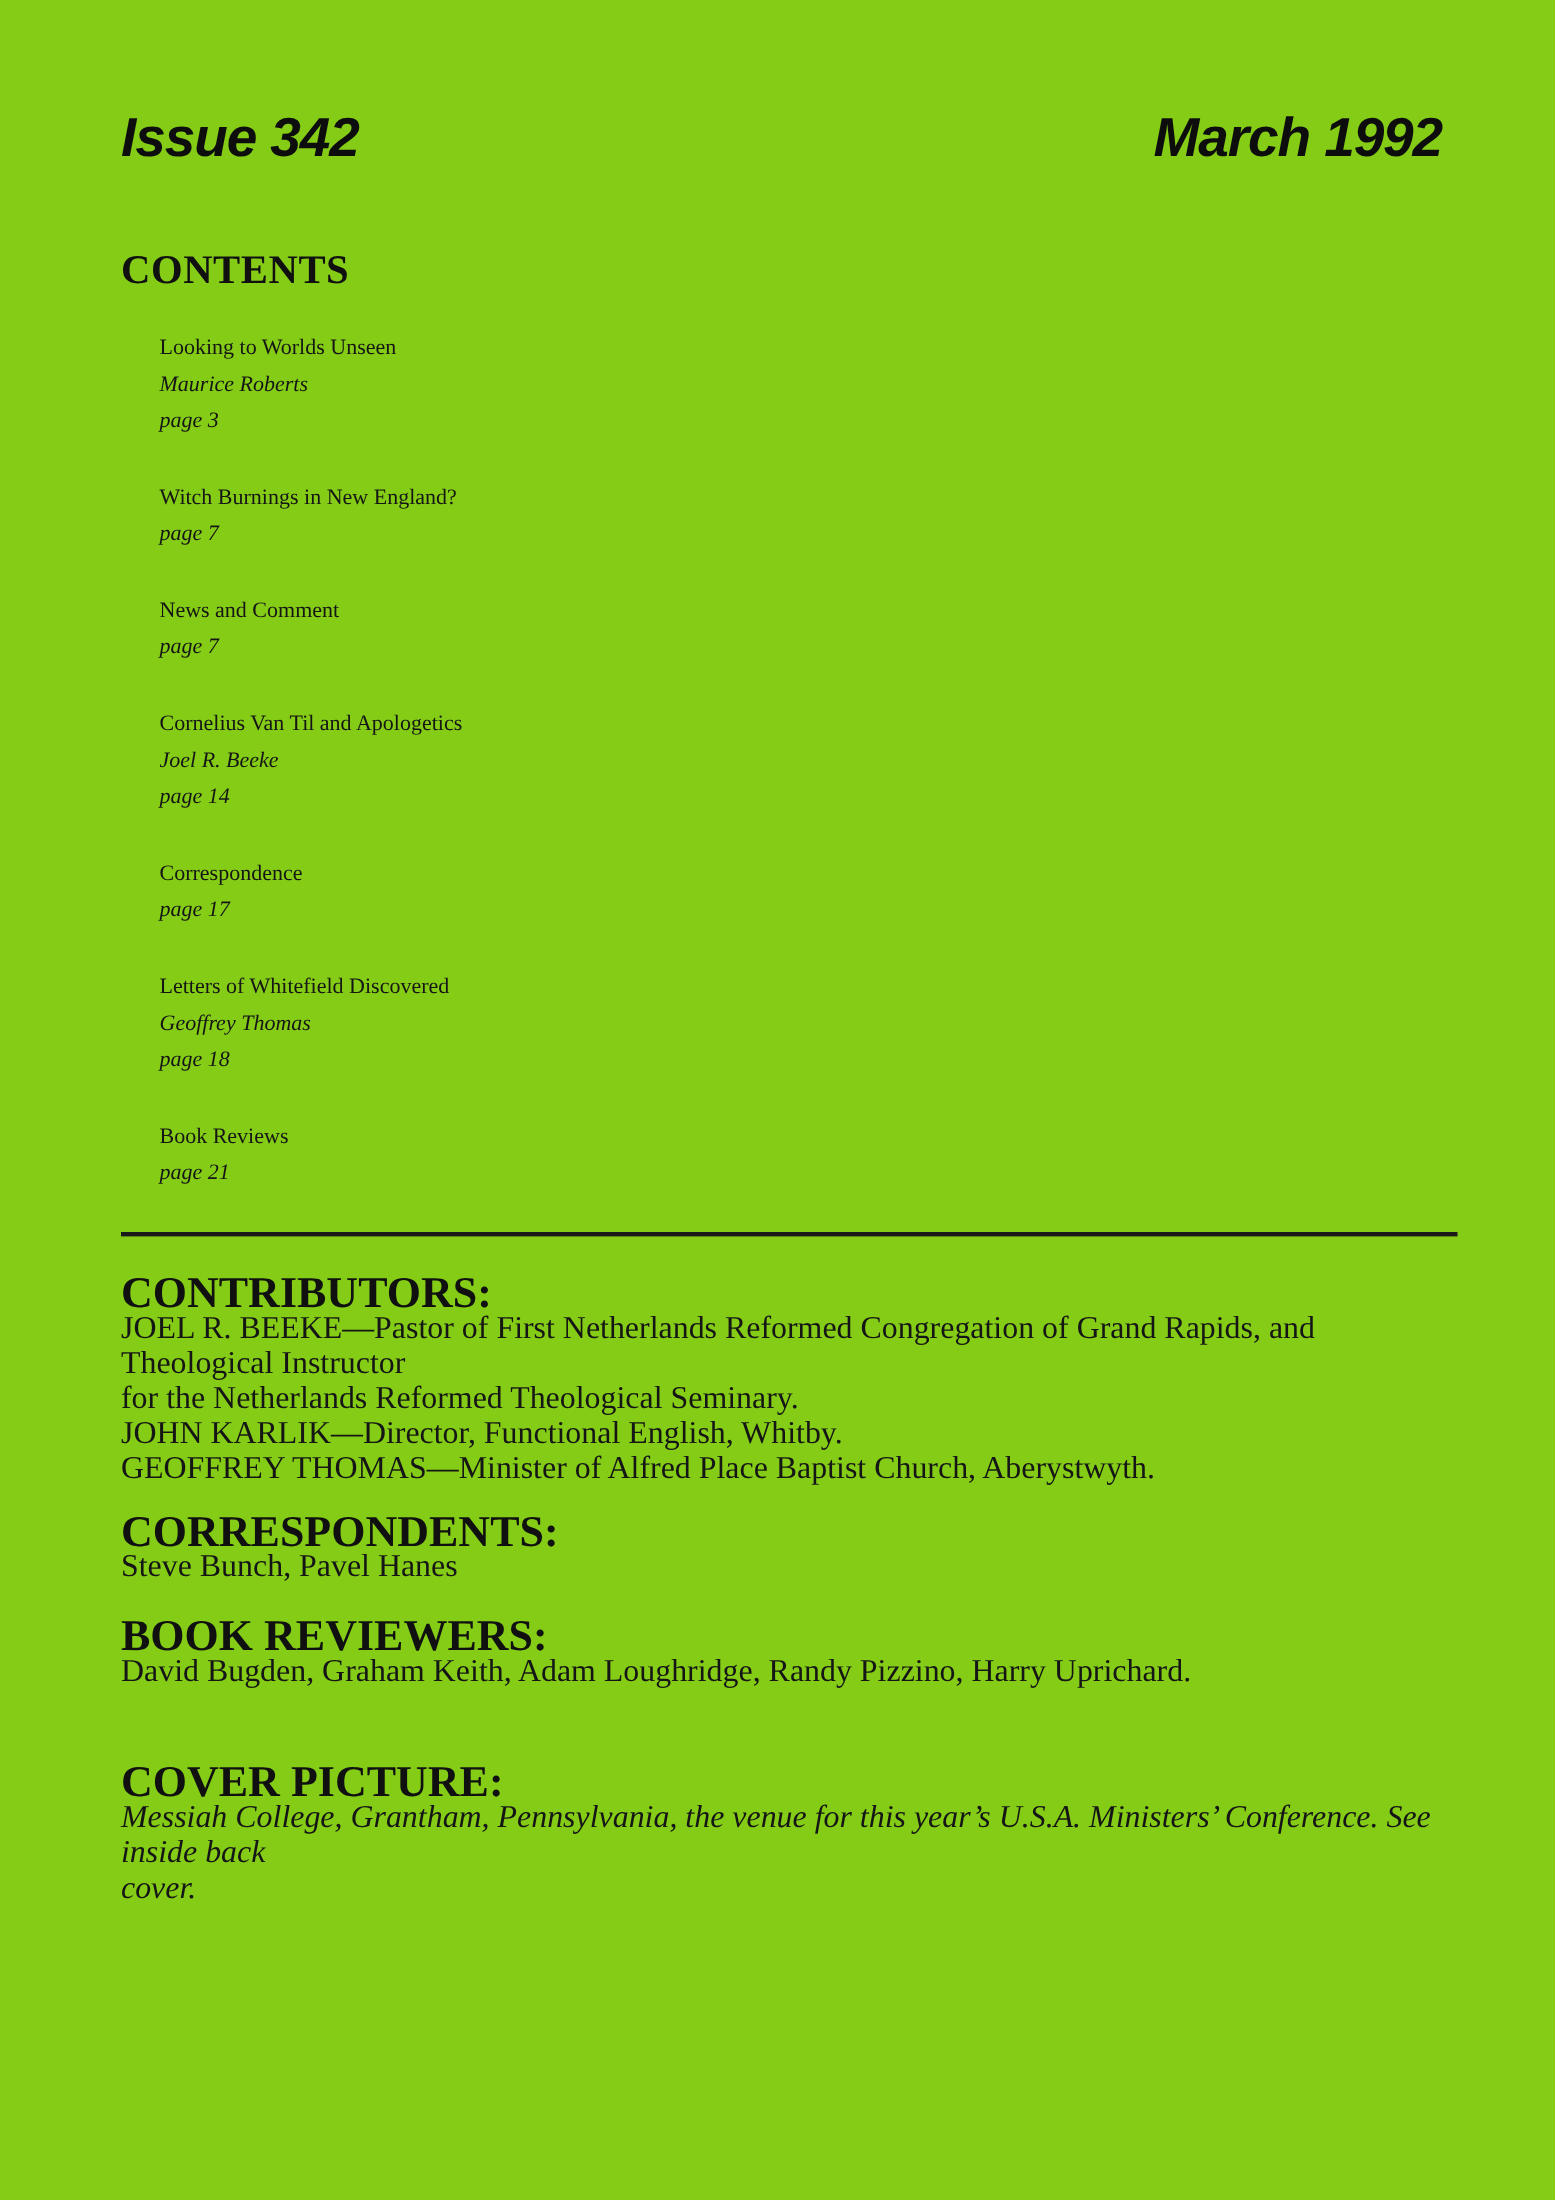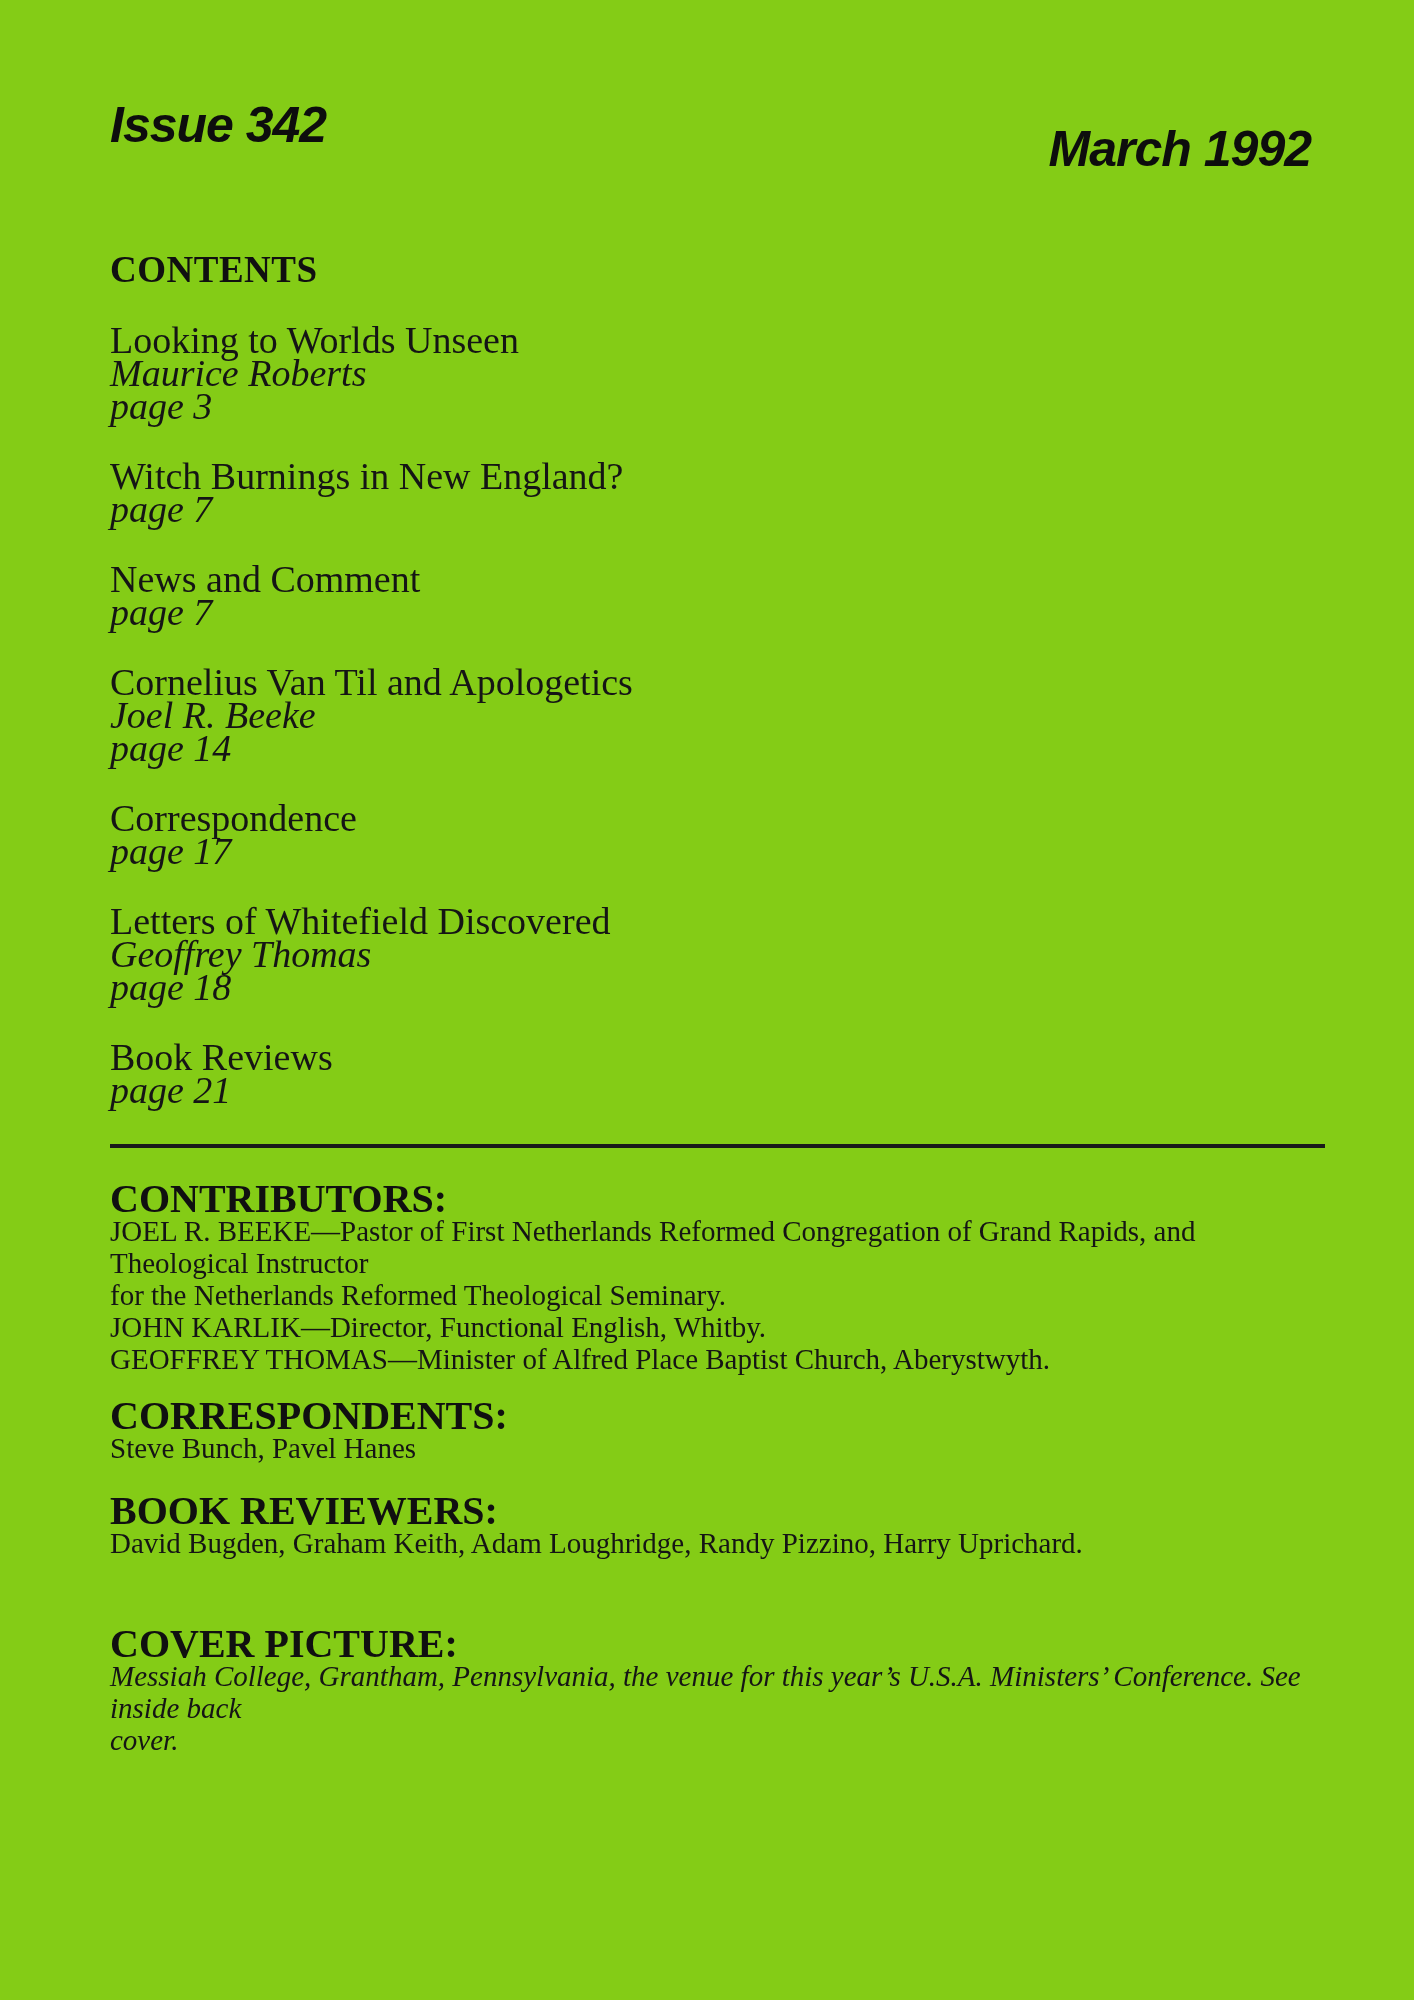--- a/index.html
+++ b/index.html
@@ -24,34 +24,35 @@
     justify-content: space-between;
     align-items: flex-start;
     font-family: "Liberation Sans", sans-serif;
     font-weight: 900;
     font-style: italic;
     font-size: 50px;
     line-height: 50px;
     letter-spacing: -1px;
     color: #0d0d0d;
   }
-  .masthead .date { margin-right: 14px; margin-top: 24px; }
+  .masthead .date { margin-right: 14px; }
   
   .contents-heading {
     margin: 77px 0 0 0;
     font-size: 37px;
     line-height: 37px;
     font-weight: bold;
     letter-spacing: 0.5px;
     color: #101010;
   }
   
   .toc {
     margin-top: 36px;
-    font-size: 38px;
+    font-size: 20px;
+    margin-left: 35px;
   }
   .toc-entry { margin-bottom: 37px; }
   .toc-entry > div { line-height: 33px; }
   .toc-author, .toc-page { font-style: italic; }
   
   .divider {
     border: none;
     border-top: 4px solid #1a1a1a;
     margin: 33px 0 0 0;
     width: 100%;

